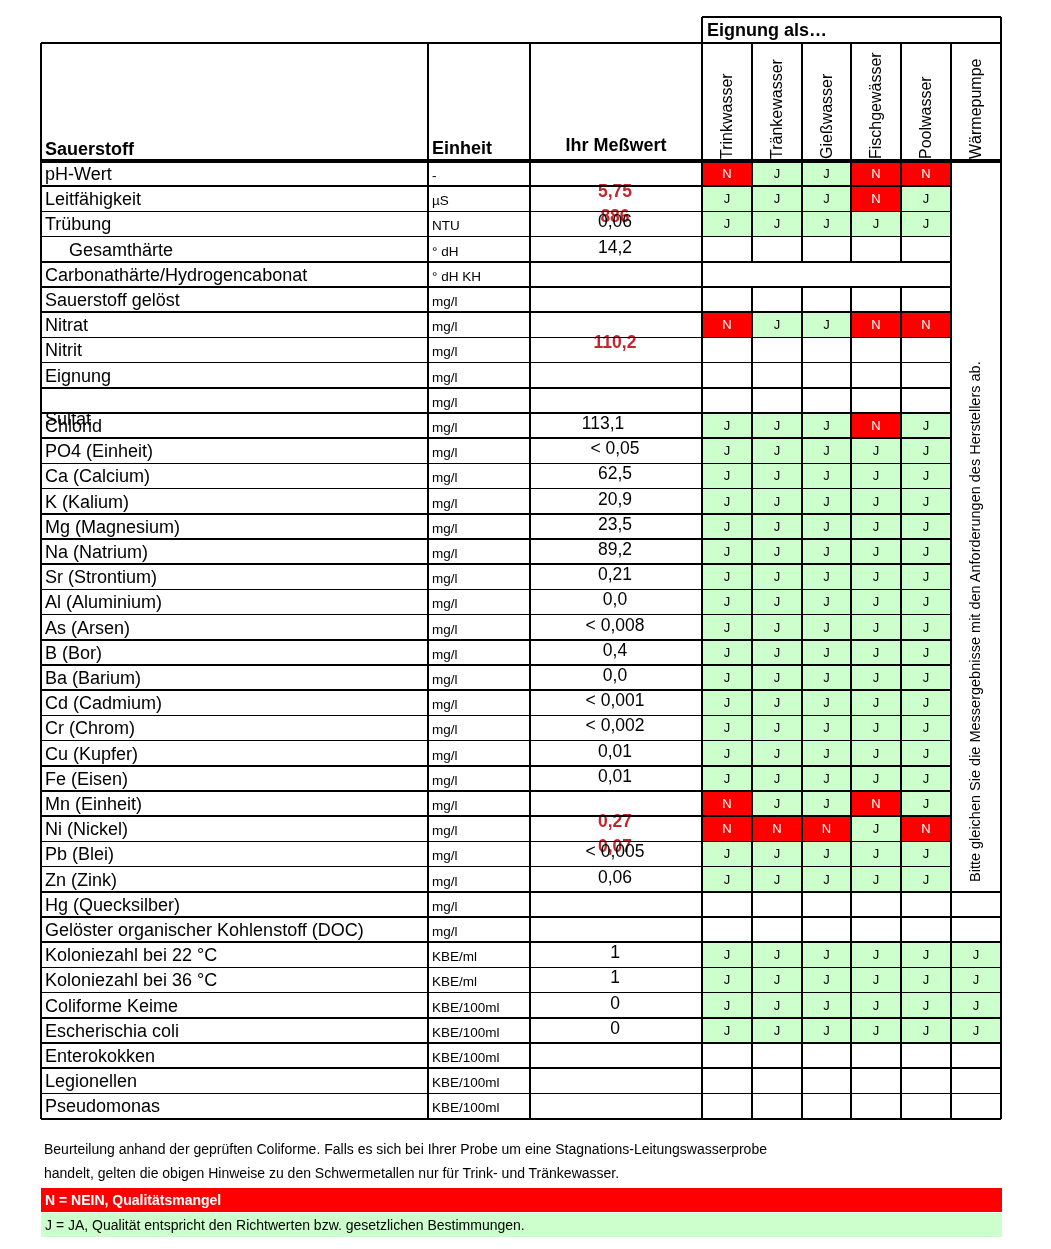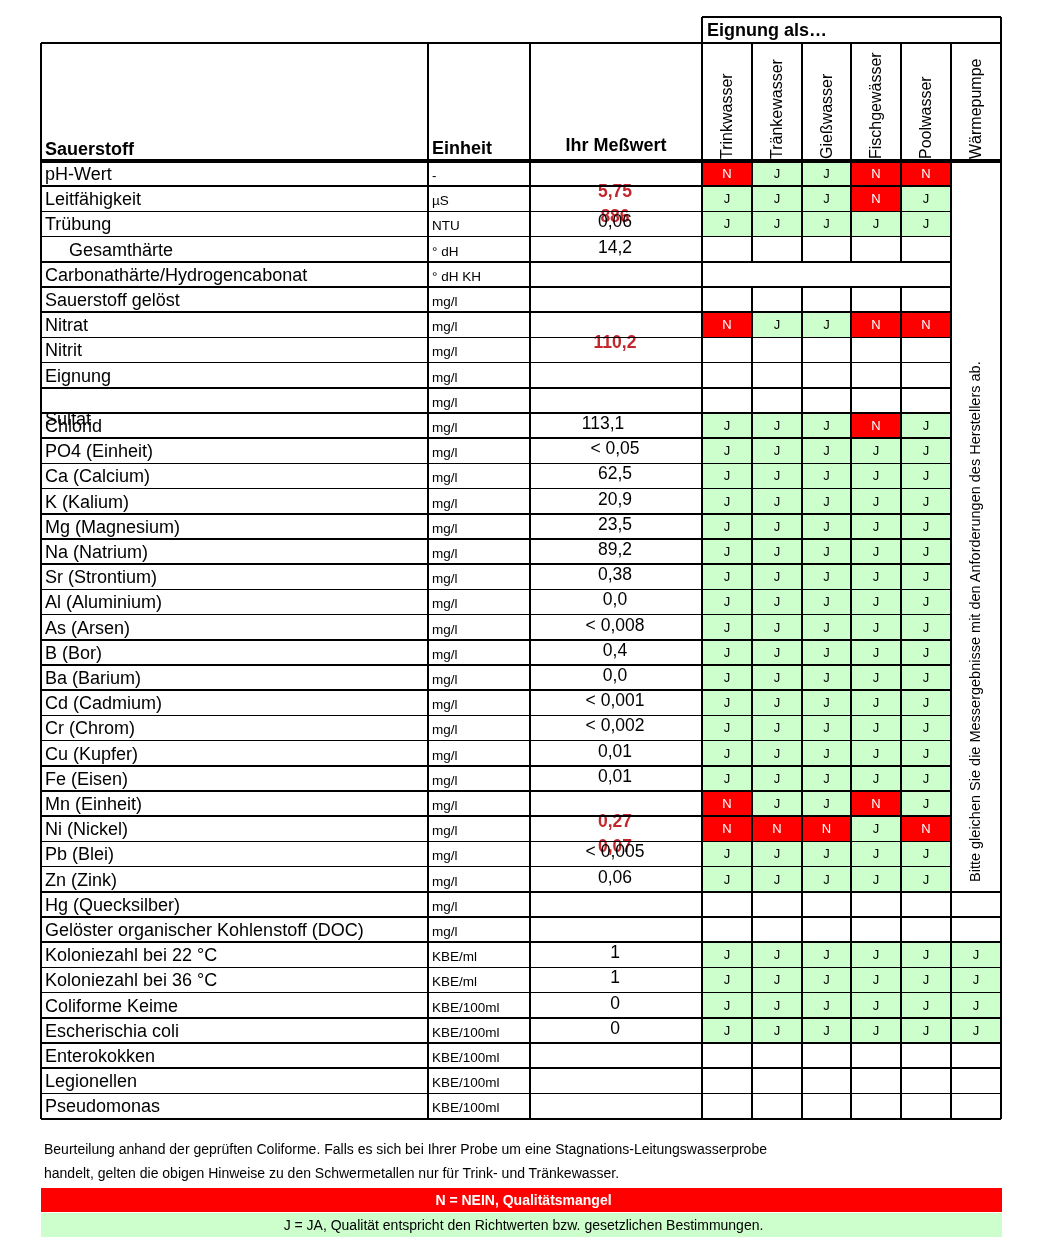--- a/index.html
+++ b/index.html
@@ -9,21 +9,21 @@
   .param { font-size:18px; }
   .unit { font-size:13.5px; }
   .val { font-size:17.5px; text-align:center; }
   .val.bad { color:#c1272d; font-weight:bold;margin-top:20px; }
   .cell { position:absolute; box-sizing:border-box; display:flex; align-items:center; justify-content:center; font-size:13px; }
   .cell.J { background:#ccffcc; color:#000; }
   .cell.N { background:#ff0000; color:#ffffff; }
   .hdr { font-weight:bold; font-size:18px; }
   .vtxt { position:absolute; font-size:16px; transform-origin:left top; transform:rotate(-90deg); white-space:nowrap; }
   .note { position:absolute; font-size:14px; white-space:nowrap; }
-  .legend { position:absolute; font-size:14px; box-sizing:border-box; padding-left:4px; display:flex; align-items:center;justify-content:center; }
+  .legend { position:absolute; font-size:14px; box-sizing:border-box; padding-left:4px; display:flex; align-items:center; }
 </style>
 </head>
 <body>
 
 <div id="sheet">
     <div class="cell N" style="left:702px;top:161px;width:50px;height:25.2px;">N</div>
     <div class="cell J" style="left:752px;top:161px;width:50px;height:25.2px;">J</div>
     <div class="cell J" style="left:802px;top:161px;width:49px;height:25.2px;">J</div>
     <div class="cell N" style="left:851px;top:161px;width:50px;height:25.2px;">N</div>
     <div class="cell N" style="left:901px;top:161px;width:50px;height:25.2px;">N</div>
@@ -142,21 +142,21 @@
     <div class="txt param" style="left:45px;top:543px;">Na (Natrium)</div>
     <div class="txt unit" style="left:432px;top:547px;">mg/l</div>
     <div class="txt val" style="left:530px;top:541px;width:170px;">89,2</div>
     <div class="cell J" style="left:702px;top:564.2px;width:50px;height:25.2px;">J</div>
     <div class="cell J" style="left:752px;top:564.2px;width:50px;height:25.2px;">J</div>
     <div class="cell J" style="left:802px;top:564.2px;width:49px;height:25.2px;">J</div>
     <div class="cell J" style="left:851px;top:564.2px;width:50px;height:25.2px;">J</div>
     <div class="cell J" style="left:901px;top:564.2px;width:50px;height:25.2px;">J</div>
     <div class="txt param" style="left:45px;top:568.2px;">Sr (Strontium)</div>
     <div class="txt unit" style="left:432px;top:572.2px;">mg/l</div>
-    <div class="txt val" style="left:530px;top:566.2px;width:170px;">0,38</div>
+    <div class="txt val" style="left:530px;top:566.2px;width:170px;">0,21</div>
     <div class="cell J" style="left:702px;top:589.4px;width:50px;height:25.2px;">J</div>
     <div class="cell J" style="left:752px;top:589.4px;width:50px;height:25.2px;">J</div>
     <div class="cell J" style="left:802px;top:589.4px;width:49px;height:25.2px;">J</div>
     <div class="cell J" style="left:851px;top:589.4px;width:50px;height:25.2px;">J</div>
     <div class="cell J" style="left:901px;top:589.4px;width:50px;height:25.2px;">J</div>
     <div class="txt param" style="left:45px;top:593.4px;">Al (Aluminium)</div>
     <div class="txt unit" style="left:432px;top:597.4px;">mg/l</div>
     <div class="txt val" style="left:530px;top:591.4px;width:170px;">0,0</div>
     <div class="cell J" style="left:702px;top:614.5999999999999px;width:50px;height:25.2px;">J</div>
     <div class="cell J" style="left:752px;top:614.5999999999999px;width:50px;height:25.2px;">J</div>

